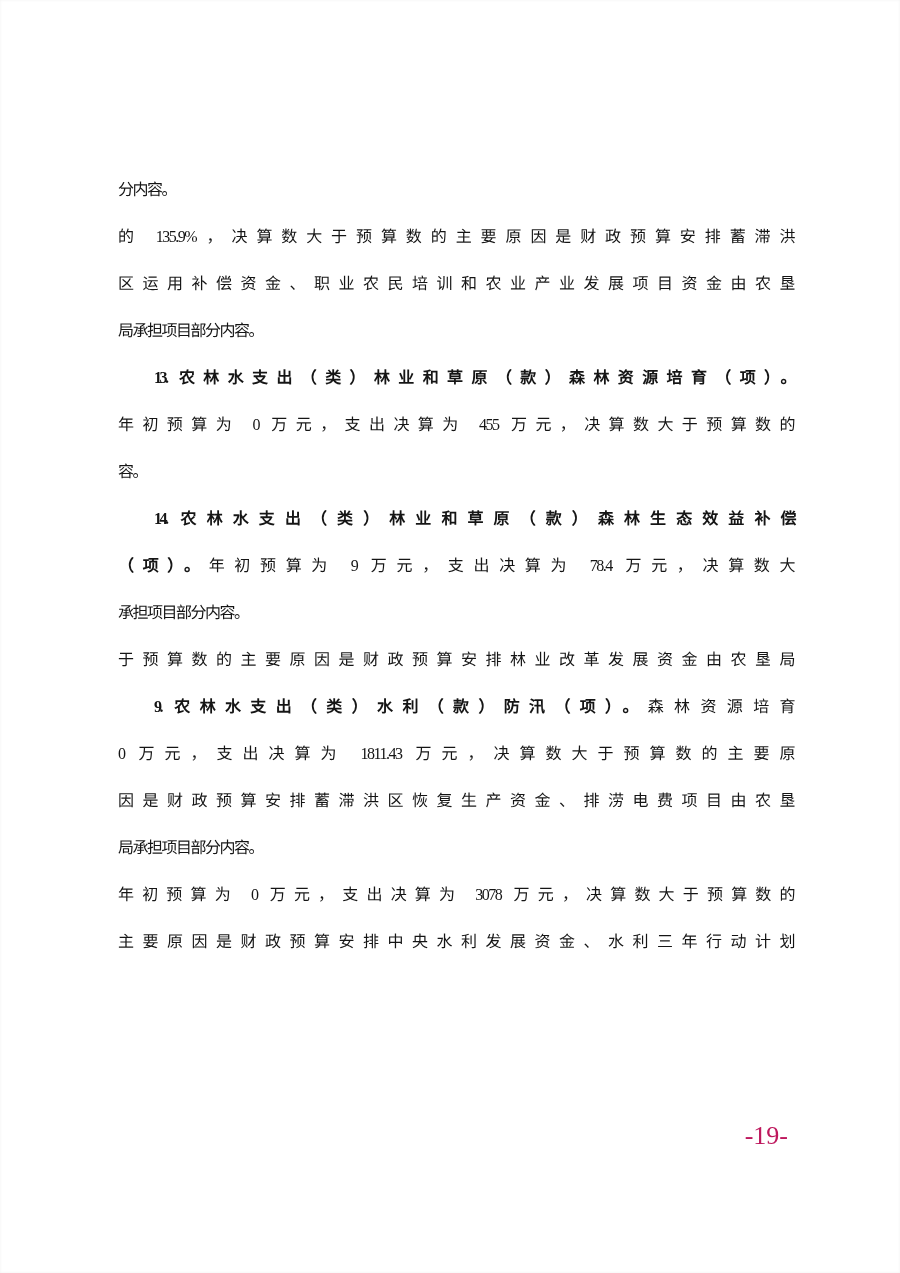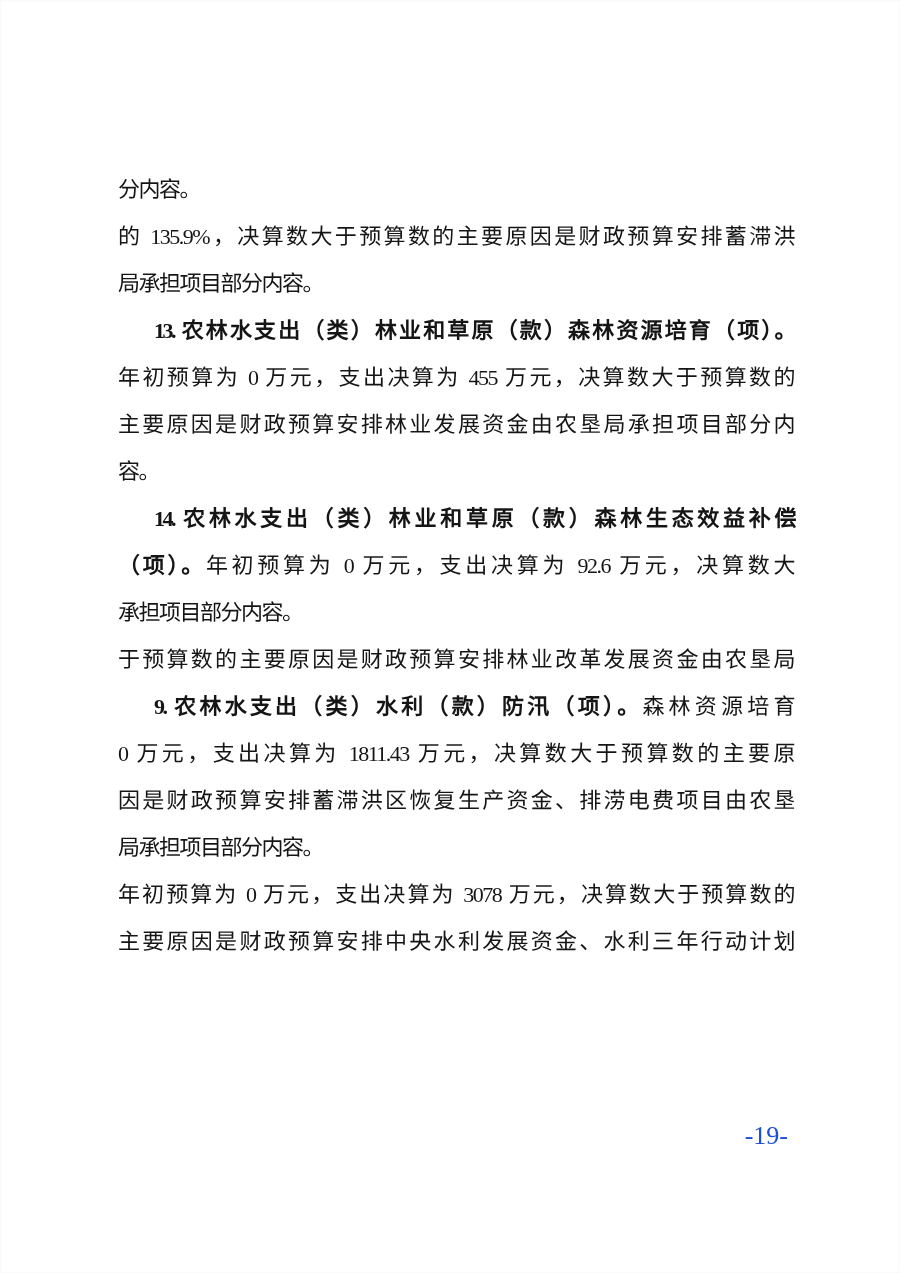--- a/index.html
+++ b/index.html
@@ -23,21 +23,21 @@
   }
   .textblock {
     position: absolute;
     left: 118px;
     top: 166px;
     width: 676px;
   }
   .line {
     height: 47px;
     line-height: 47px;
-    font-size: 22px;
+    font-size: 16px;
     letter-spacing: -1.5px;
     text-align: left;
     white-space: normal;
   }
   
   .line.j {
     text-align: justify;
     text-align-last: justify;
     text-justify: inter-character;
   }
@@ -52,59 +52,59 @@
   .r {
     letter-spacing: -1.5px;
   }
   .pagenum {
     position: absolute;
     top: 1120px;
     right: 112px;
     font-size: 26px;
     line-height: 32px;
     letter-spacing: 0;
-    color: #1d4ed8;
+    color: #be185d;
   }
 </style>
 </head>
 <body>
 
 <div class="sheet">
 
   <div class="textblock">
 
     <div class="line">
       <span class="r">分内容。</span>
     </div>
 
     <div class="line j">
       <span class="r">的 135.9%，决算数大于预算数的主要原因是财政预算安排蓄滞洪</span>
     </div>
+    <div class="line j">
+      <span class="r">区运用补偿资金、职业农民培训和农业产业发展项目资金由农垦</span>
+    </div>
     <div class="line">
       <span class="r">局承担项目部分内容。</span>
     </div>
 
     <div class="line j ind">
       <span class="b">13. 农林水支出（类）林业和草原（款）森林资源培育（项）。</span>
     </div>
     <div class="line j">
       <span class="r">年初预算为 0 万元，支出决算为 455 万元，决算数大于预算数的</span>
     </div>
-    <div class="line j">
-      <span class="r">主要原因是财政预算安排林业发展资金由农垦局承担项目部分内</span>
-    </div>
     <div class="line">
       <span class="r">容。</span>
     </div>
 
     <div class="line j ind">
       <span class="b">14. 农林水支出（类）林业和草原（款）森林生态效益补偿</span>
     </div>
     <div class="line j">
-      <span class="b">（项）。</span><span class="r">年初预算为 0 万元，支出决算为 92.6 万元，决算数大</span>
+      <span class="b">（项）。</span><span class="r">年初预算为 9 万元，支出决算为 78.4 万元，决算数大</span>
     </div>
     <div class="line">
       <span class="r">承担项目部分内容。</span>
     </div>
     <div class="line j">
       <span class="r">于预算数的主要原因是财政预算安排林业改革发展资金由农垦局</span>
     </div>
 
     <div class="line j ind">
       <span class="b">9. 农林水支出（类）水利（款）防汛（项）。</span><span class="r">森林资源培育</span>

